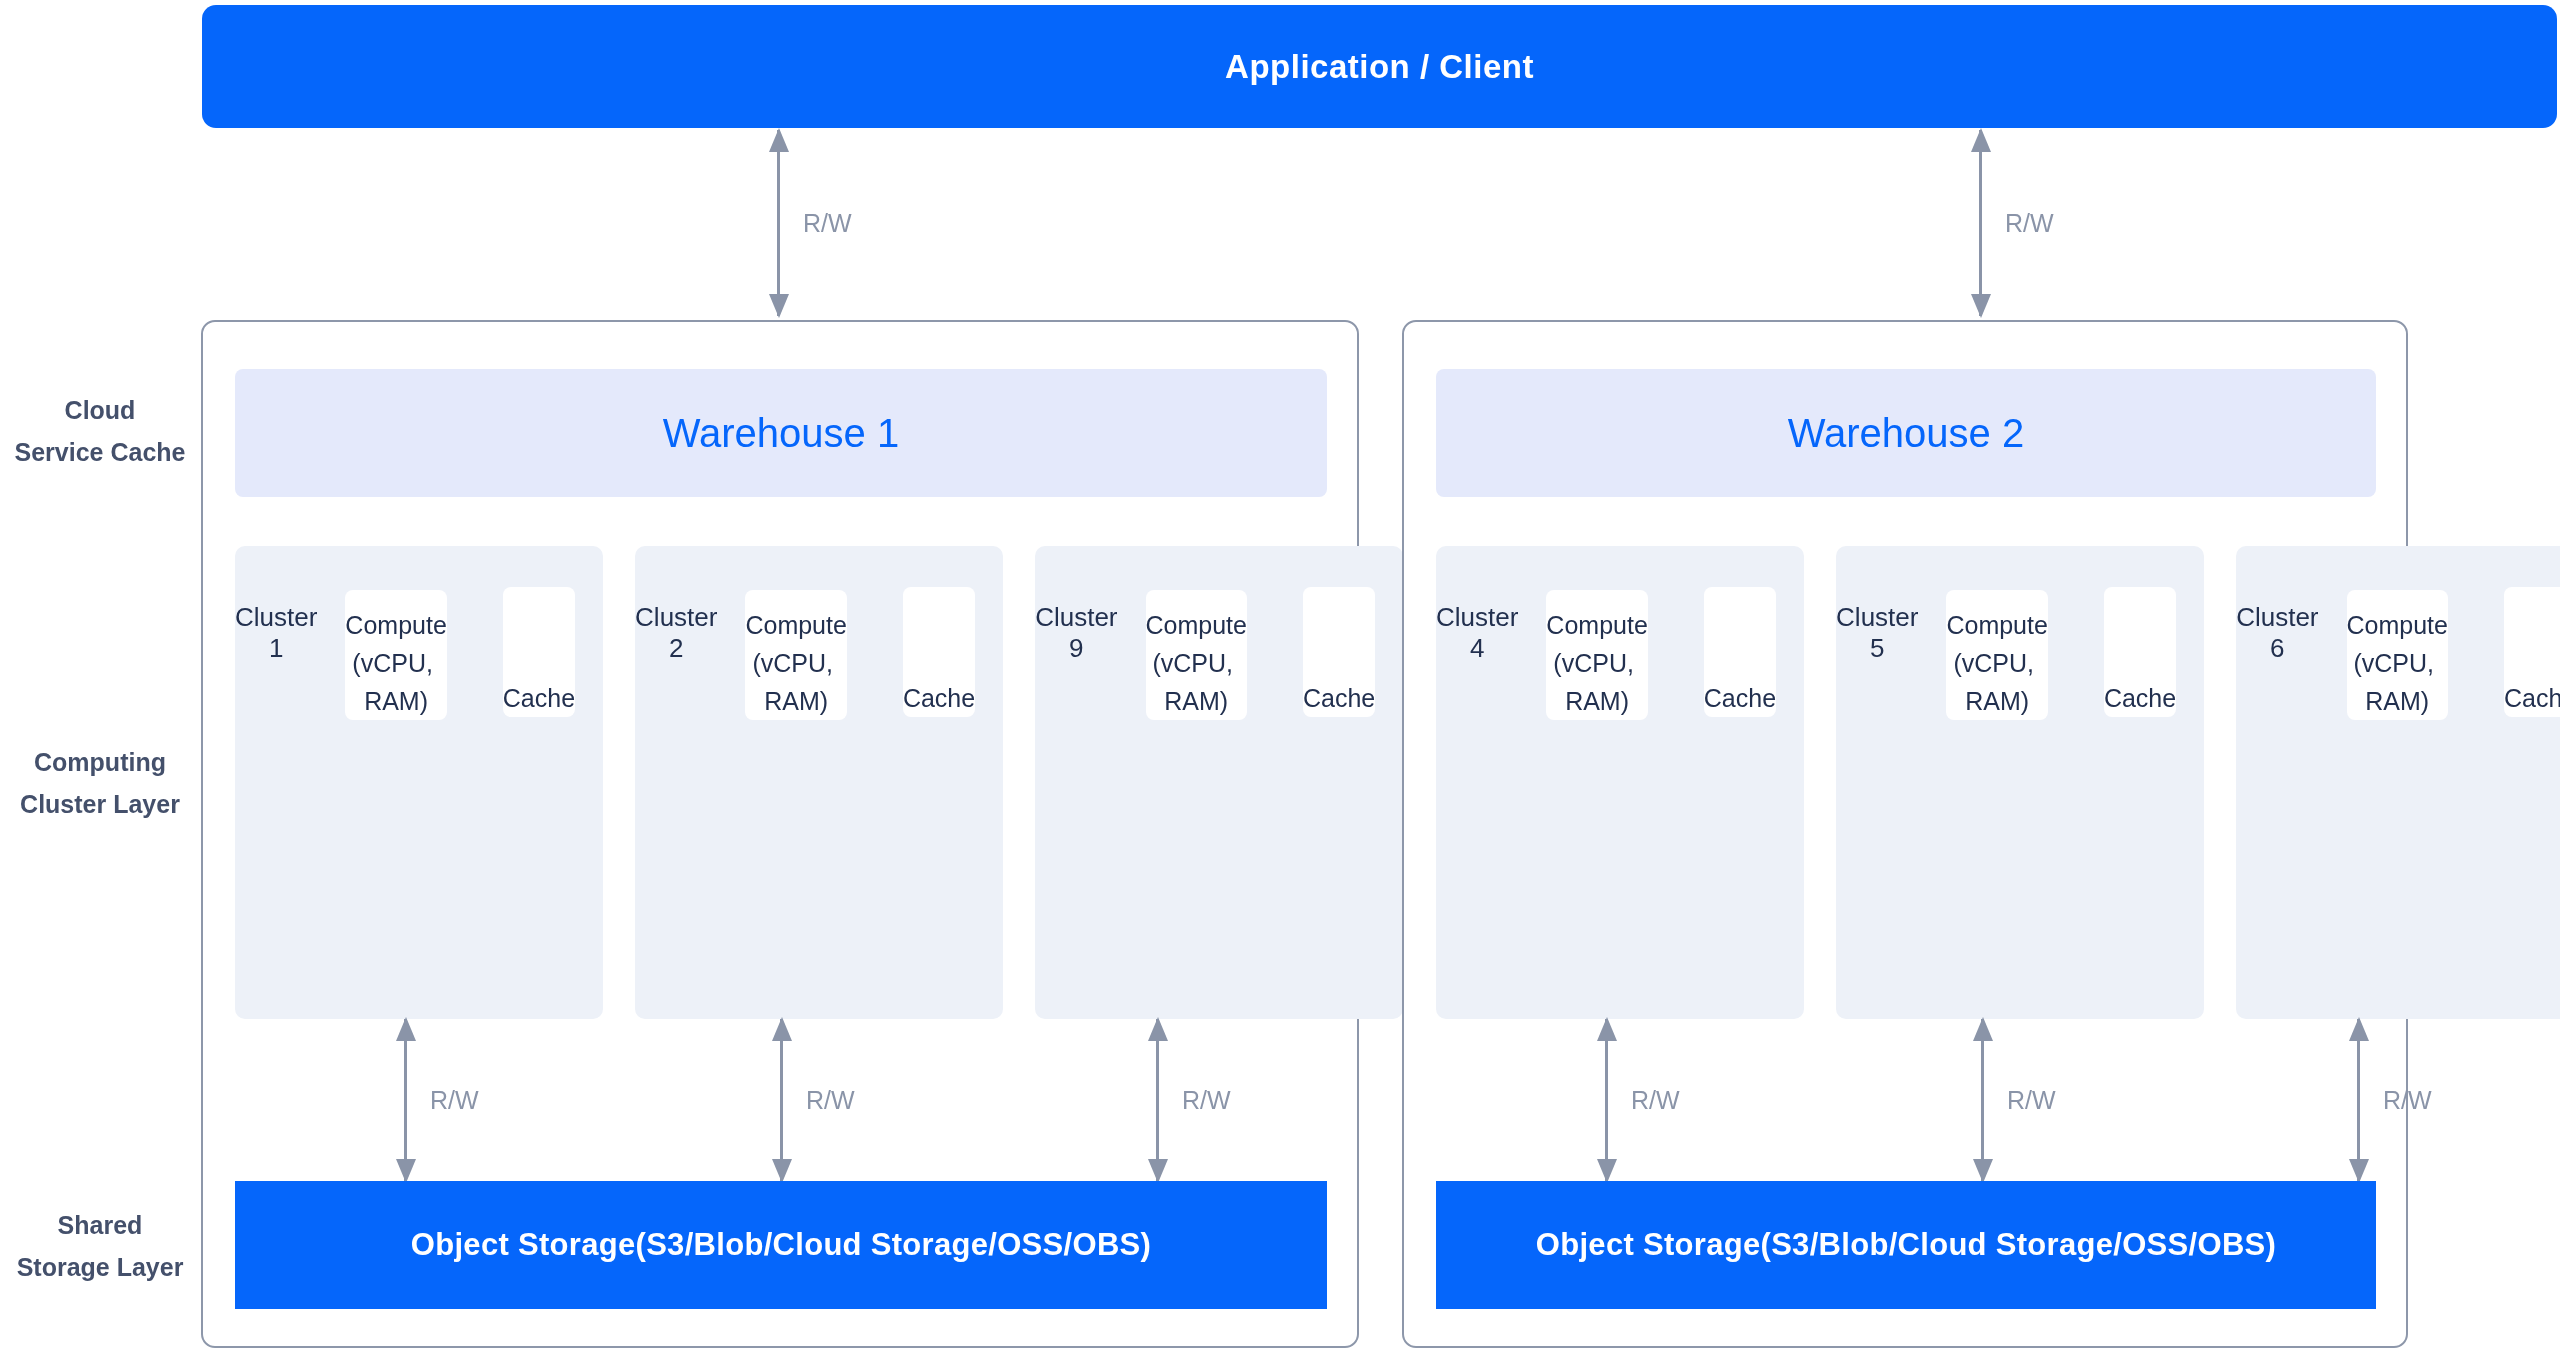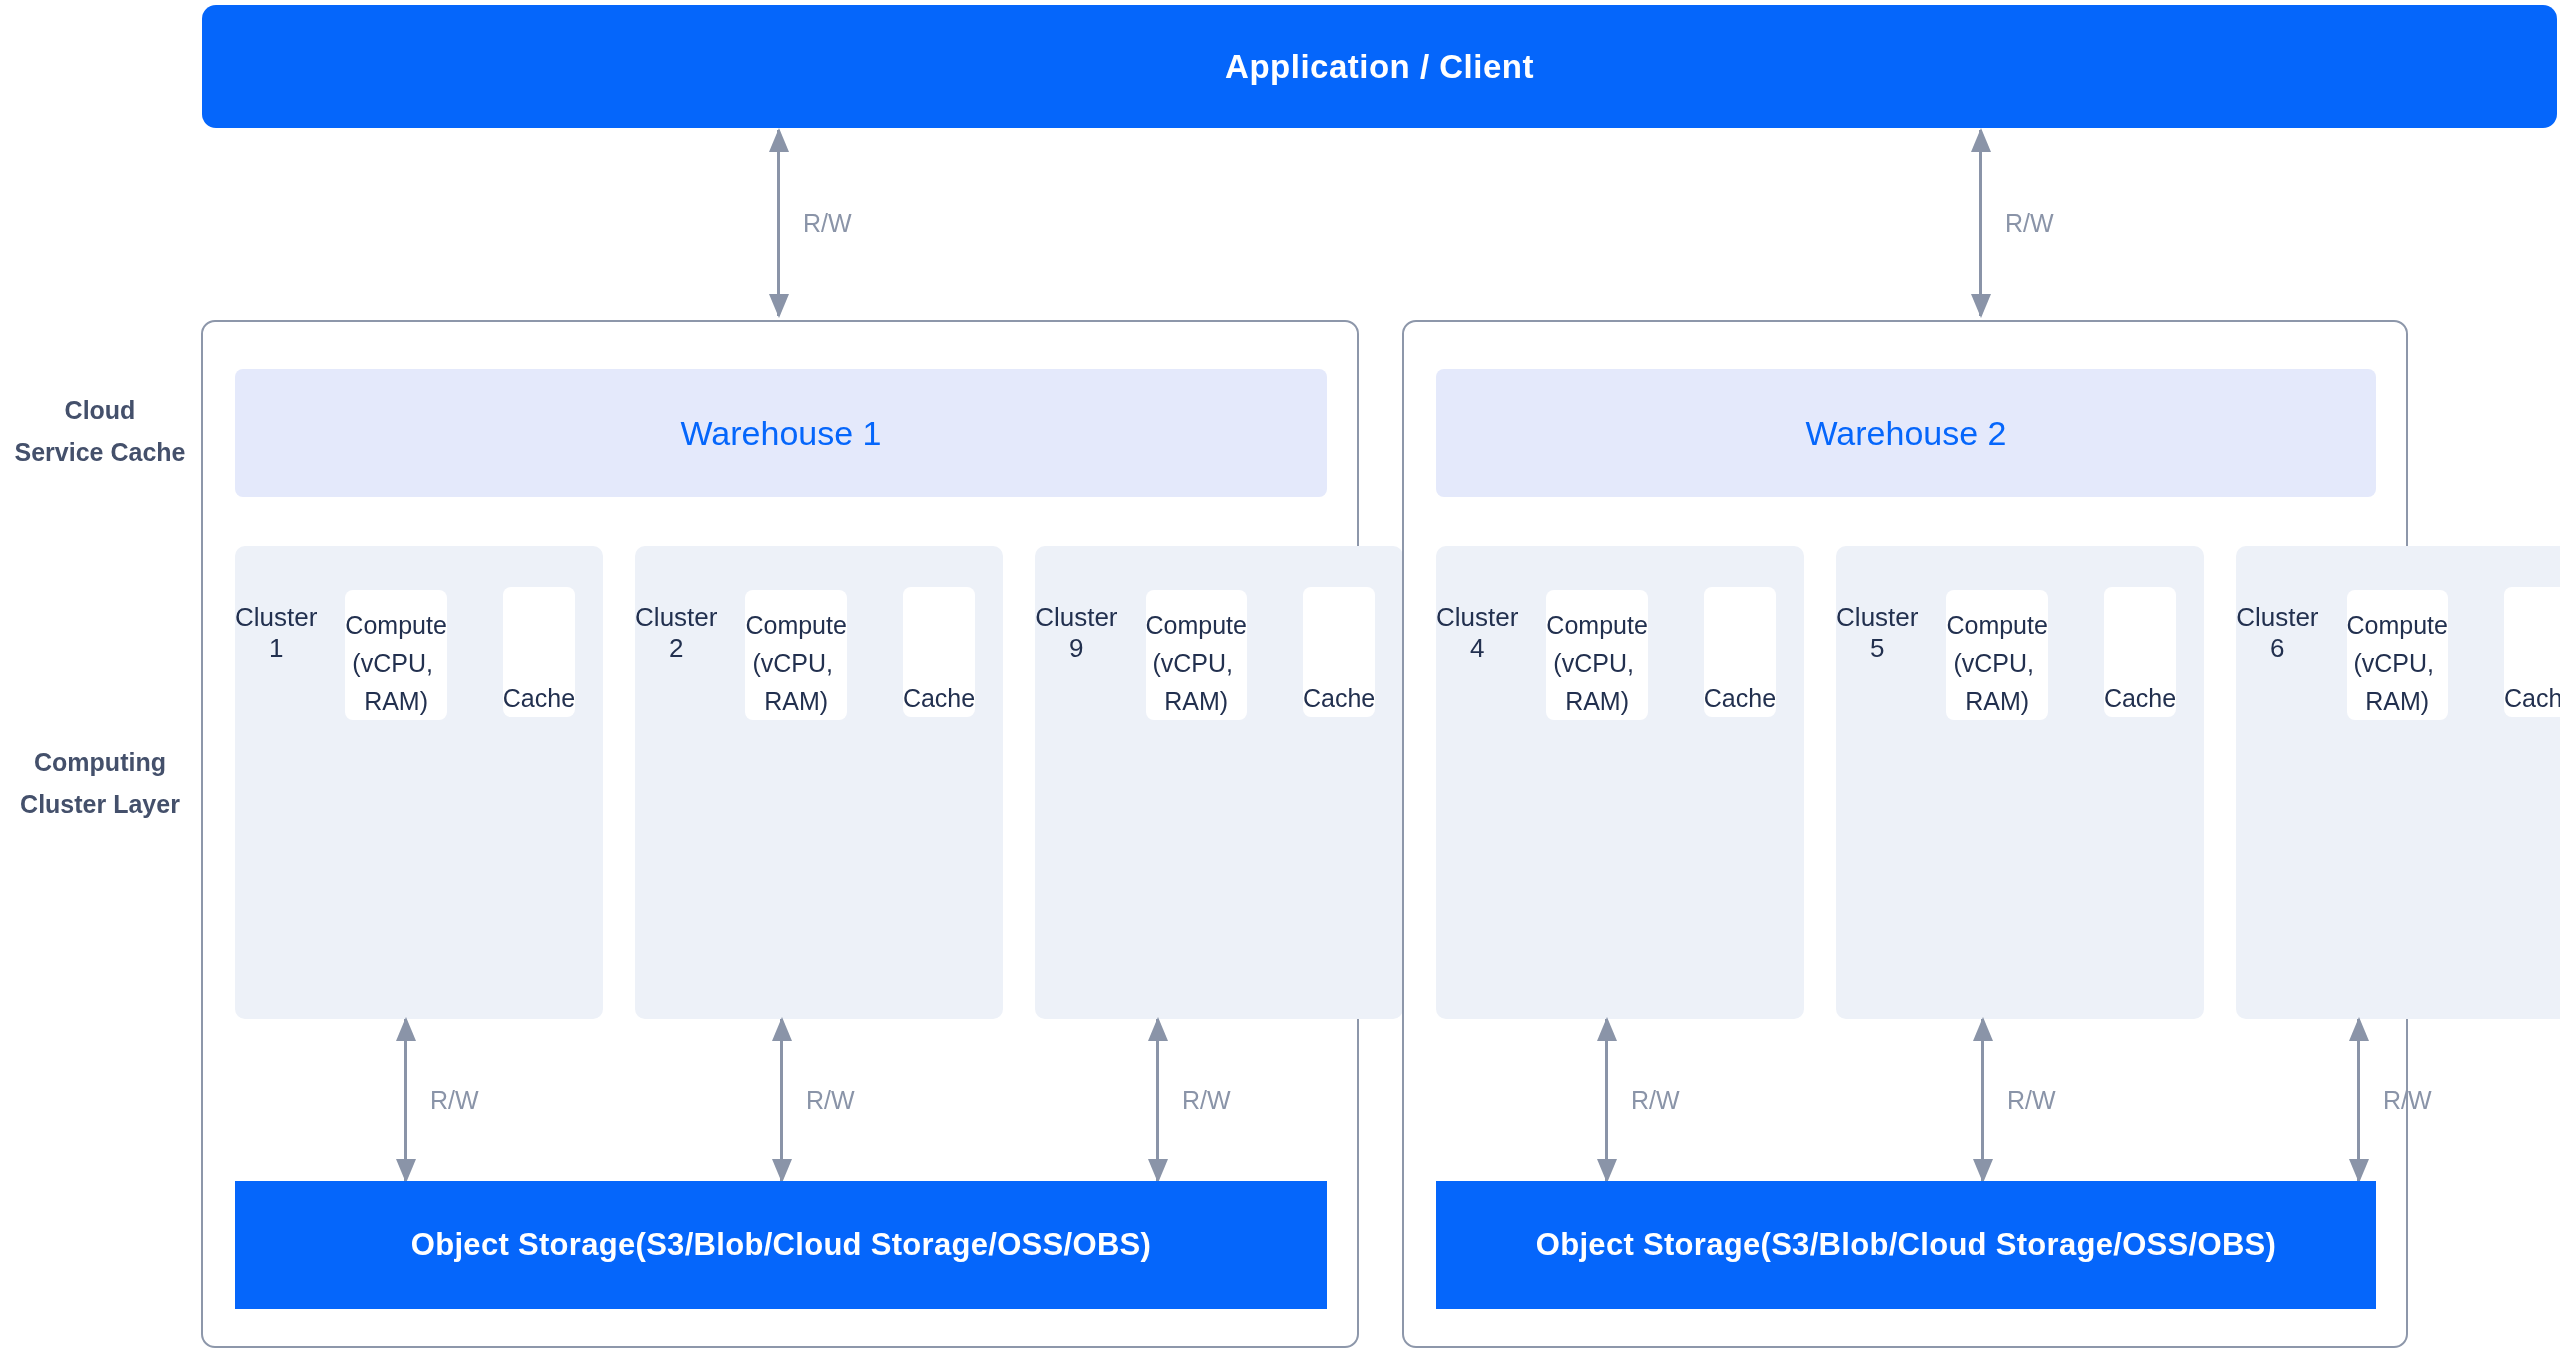--- a/index.html
+++ b/index.html
@@ -45,21 +45,21 @@
   
   .warehouse{
     position:absolute;top:320px;height:1028px;
     background:var(--white);border:2px solid var(--border-gray);border-radius:14px;
   }
   .wh-header{
     position:absolute;left:32px;right:30px;top:47px;height:128px;
     background:var(--header-bg);border-radius:8px;
     display:flex;align-items:center;justify-content:center;
   }
-  .wh-header span{color:var(--primary-blue);font-size:34px;font-weight:500;}
+  .wh-header span{color:var(--primary-blue);font-size:40px;font-weight:500;}
 
   .clusters{
     position:absolute;left:32px;right:30px;top:224px;height:473px;
     display:flex;gap:32px;
   }
   .cluster{
     flex:1;background:var(--cluster-bg);border-radius:10px;
     display:flex;
   }
   .cluster-title{
@@ -98,20 +98,24 @@
   <div class="varrow top-arrow" style="left:1979px;"></div>
   <span class="rw" style="left:2005px;top:203px;">R/W</span>
 
   <div class="layer-label" style="top:389px;">
     <div>Cloud</div>
     <div>Service Cache</div>
   </div>
   <div class="layer-label" style="top:741px;">
     <div>Computing</div>
     <div>Cluster Layer</div>
+  </div>
+  <div class="layer-label" style="top:1204px;">
+    <div>Shared</div>
+    <div>Storage Layer</div>
   </div>
 
   <section class="warehouse" style="left:201px;width:1158px;">
     <div class="wh-header">
       <span>Warehouse 1</span>
     </div>
     <div class="clusters">
       <div class="cluster">
         <div class="cluster-title">Cluster 1</div>
         <div class="box compute">

